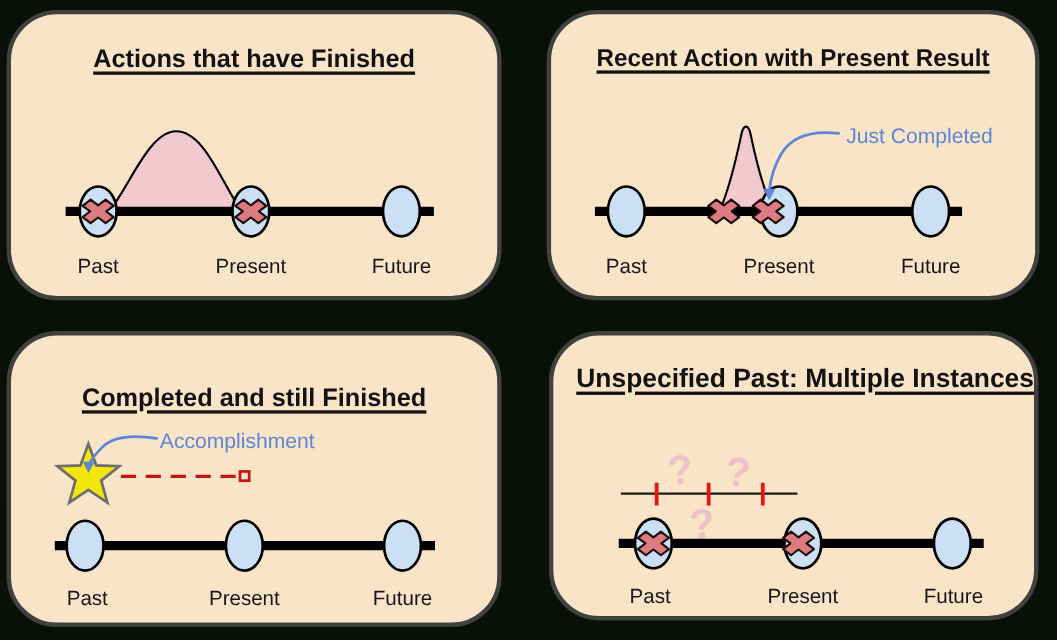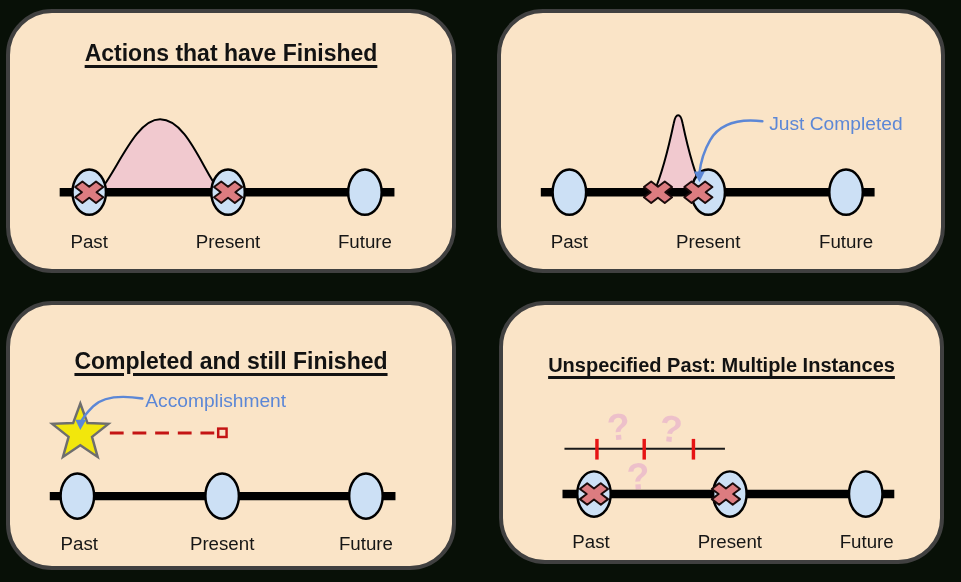--- a/index.html
+++ b/index.html
@@ -18,21 +18,21 @@
   #panel4 { left:499px; top:301px; width:445px; height:263px; }
 
   .panel-title {
     position:absolute; left:0; right:0; text-align:center;
     font-weight:bold; color:#121212; white-space:nowrap;
     text-decoration:underline; text-decoration-thickness:2.5px; text-underline-offset:4px;
   }
   #panel1 .panel-title { top:27px; font-size:23px; }
   #panel2 .panel-title { top:27px; font-size:22px; }
   #panel3 .panel-title { top:43px; font-size:23px; }
-  #panel4 .panel-title { top:49px; font-size:20px; }
+  #panel4 .panel-title { top:26px; font-size:24px;text-align:right; }
 
   svg.art { position:absolute; left:0; top:0; width:100%; height:100%; display:block; }
 
   .lbl { font-family:"Liberation Sans",sans-serif; font-size:19px; fill:#161616; }
   .ann { font-family:"Liberation Sans",sans-serif; font-size:19.5px; }
   .qm  { font-family:"Liberation Sans",sans-serif; font-size:38px; font-weight:bold; }
   .tl     { stroke:#000; stroke-width:8.5; }
   .mini   { stroke:#1a1a1a; stroke-width:2; }
   .marker { stroke:#000; stroke-width:2.5; }
   .curve  { stroke:#000; stroke-width:2; }
@@ -61,20 +61,21 @@
       <ellipse class="marker" cx="359" cy="182" rx="17" ry="23" fill="#CCE0F5"></ellipse>
       <use href="#xm1" transform="translate(79,182)" fill="#DC7C80"></use>
       <use href="#xm1" transform="translate(220,182)" fill="#DC7C80"></use>
       <text class="lbl" x="79" y="239" text-anchor="middle">Past</text>
       <text class="lbl" x="220" y="239" text-anchor="middle">Present</text>
       <text class="lbl" x="359" y="239" text-anchor="middle">Future</text>
     </svg>
   </section>
 
   <section class="panel" id="panel2">
+    <div class="panel-title">Recent Action with Present Result</div>
     <svg class="art" viewBox="0 0 444 260">
       <defs>
         <path id="xm2" class="xmark" d="M6.9,-10.9 L14.3,-5.2 L7.4,0 L14.3,5.2 L6.9,10.9 L0,5.6 L-6.9,10.9 L-14.3,5.2 L-7.4,0 L-14.3,-5.2 L-6.9,-10.9 L0,-5.6 Z"></path>
       </defs>
       <path class="curve" d="M 154 182 C 163 161 170 131 174 112 C 176 101 181 101 183 112 C 187 131 194 161 204 182 Z" fill="#F1C9CF"></path>
       <line class="tl" x1="39" y1="182" x2="378" y2="182"></line>
       <ellipse class="marker" cx="68" cy="182" rx="17" ry="23" fill="#CCE0F5"></ellipse>
       <ellipse class="marker" cx="209" cy="182" rx="17" ry="23" fill="#CCE0F5"></ellipse>
       <ellipse class="marker" cx="349" cy="182" rx="17" ry="23" fill="#CCE0F5"></ellipse>
       <use href="#xm2" transform="translate(158,182)" fill="#DC7C80"></use>

